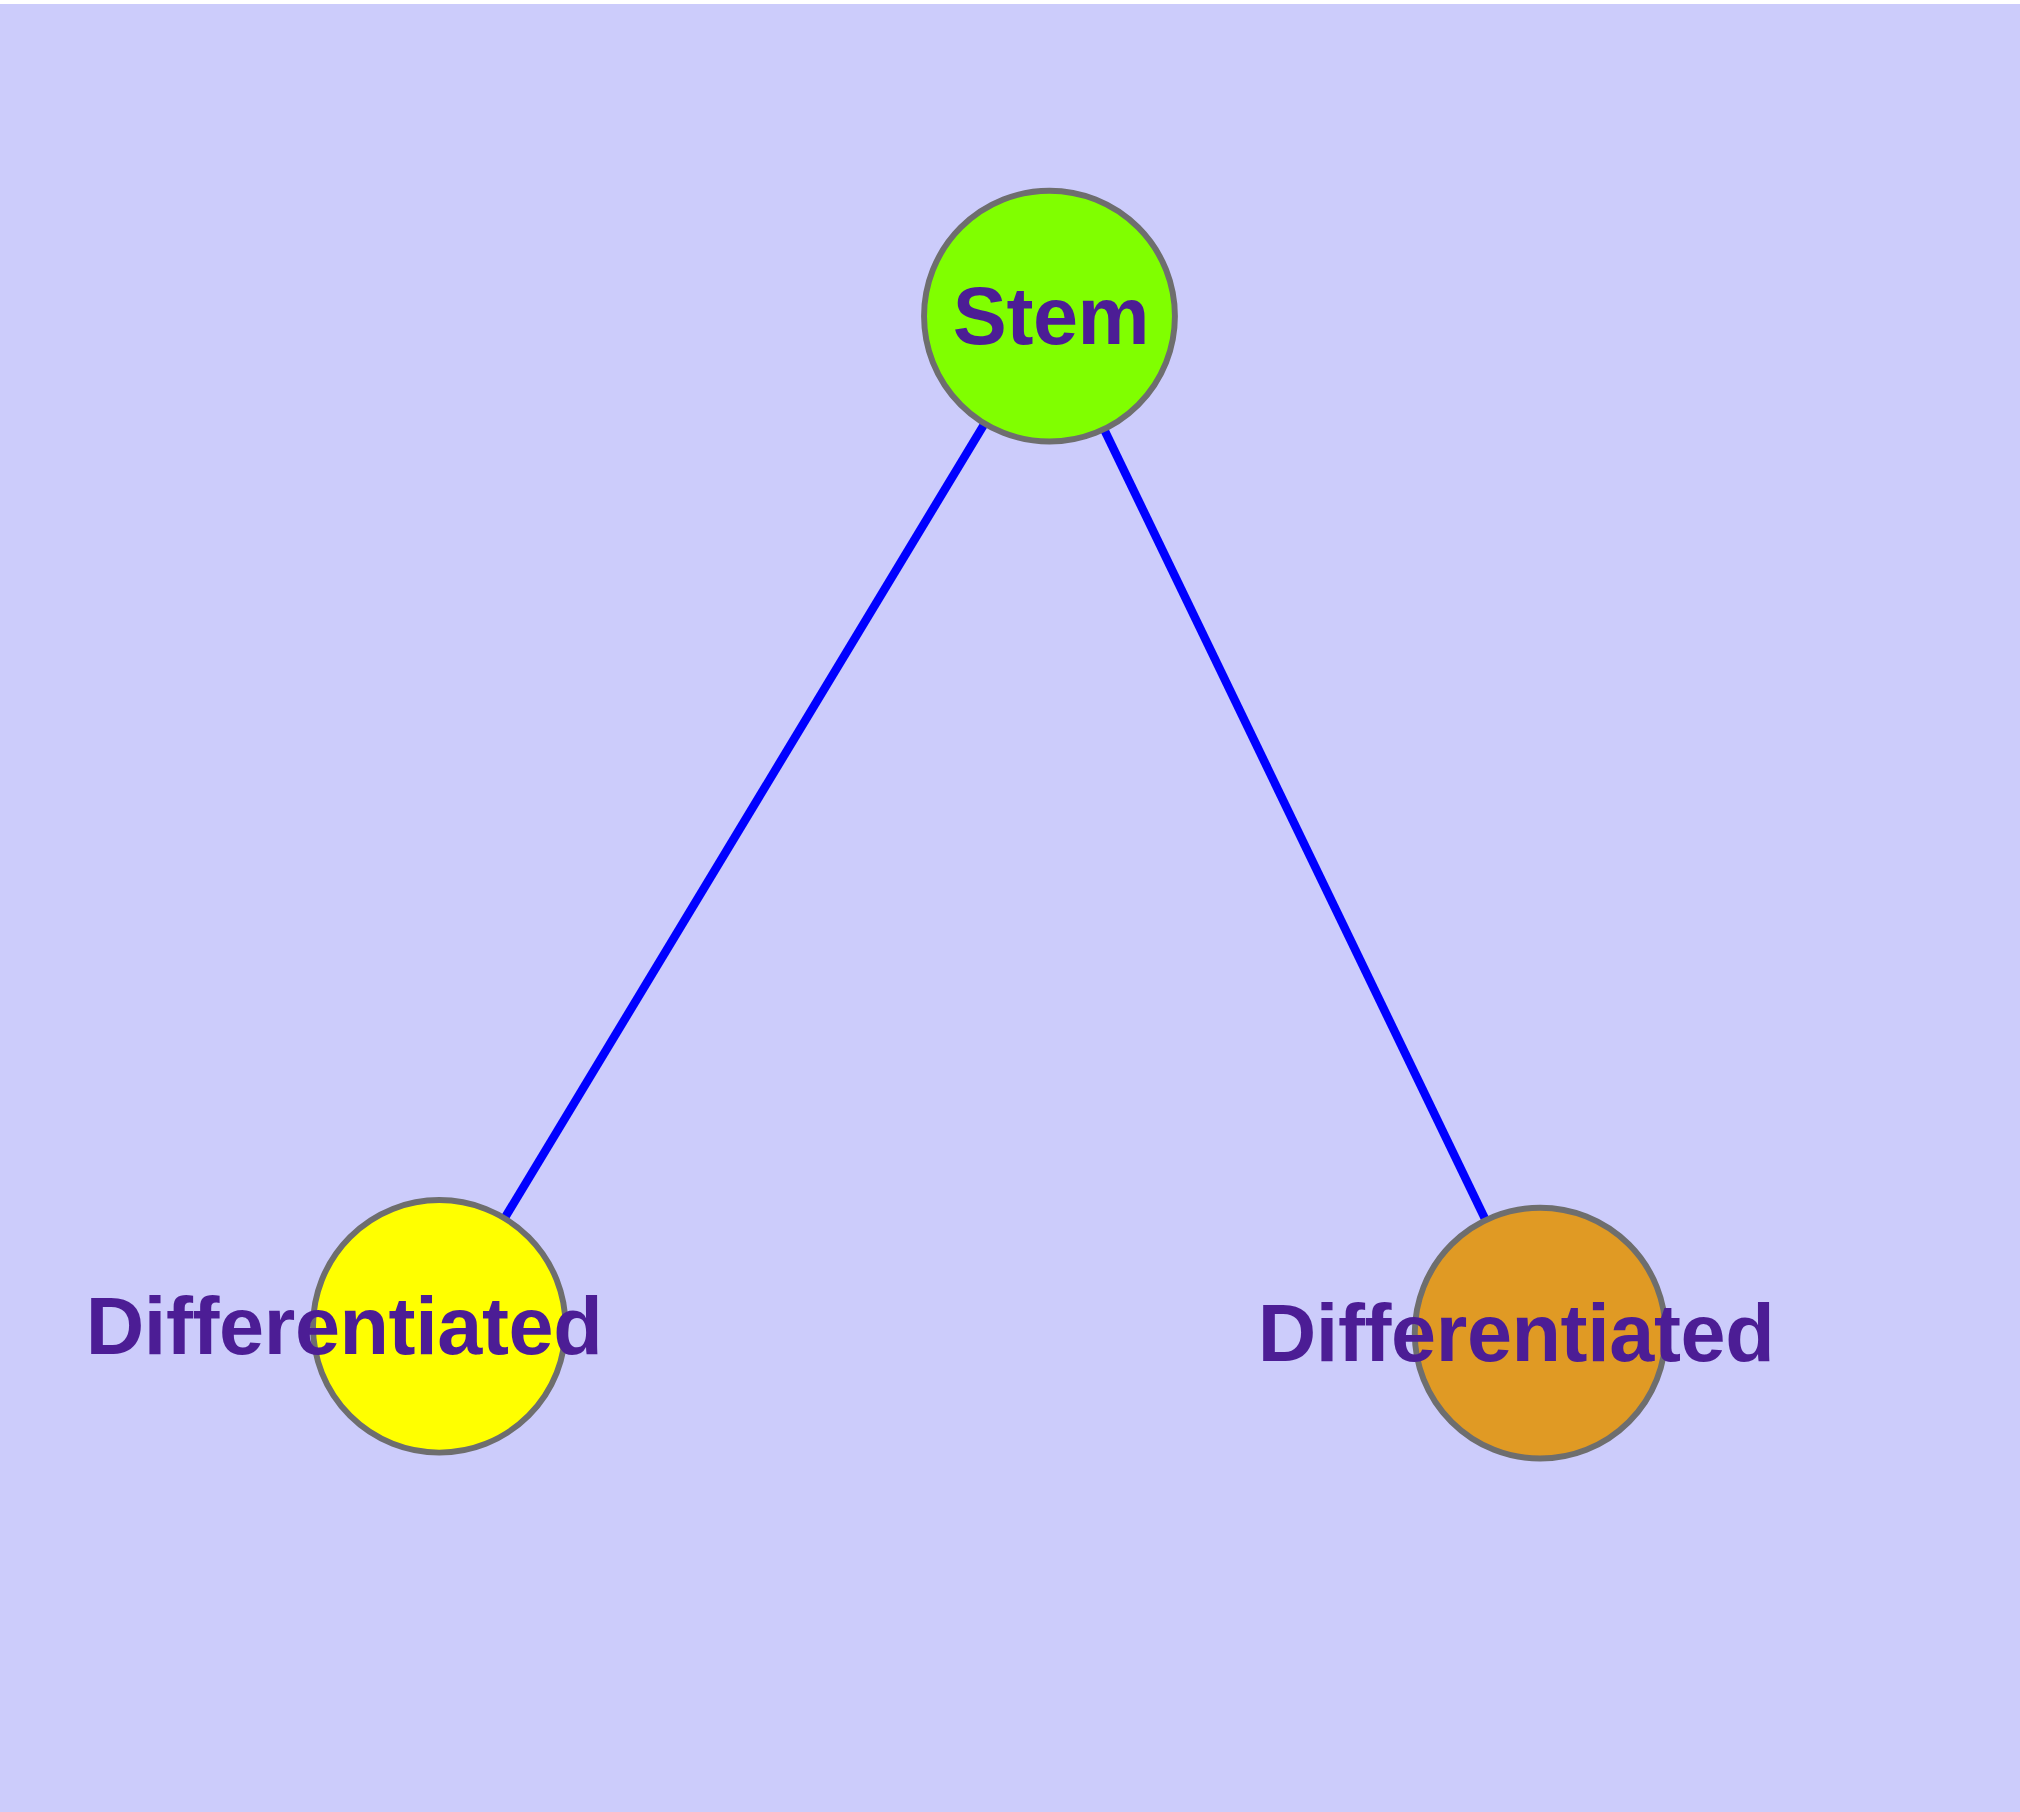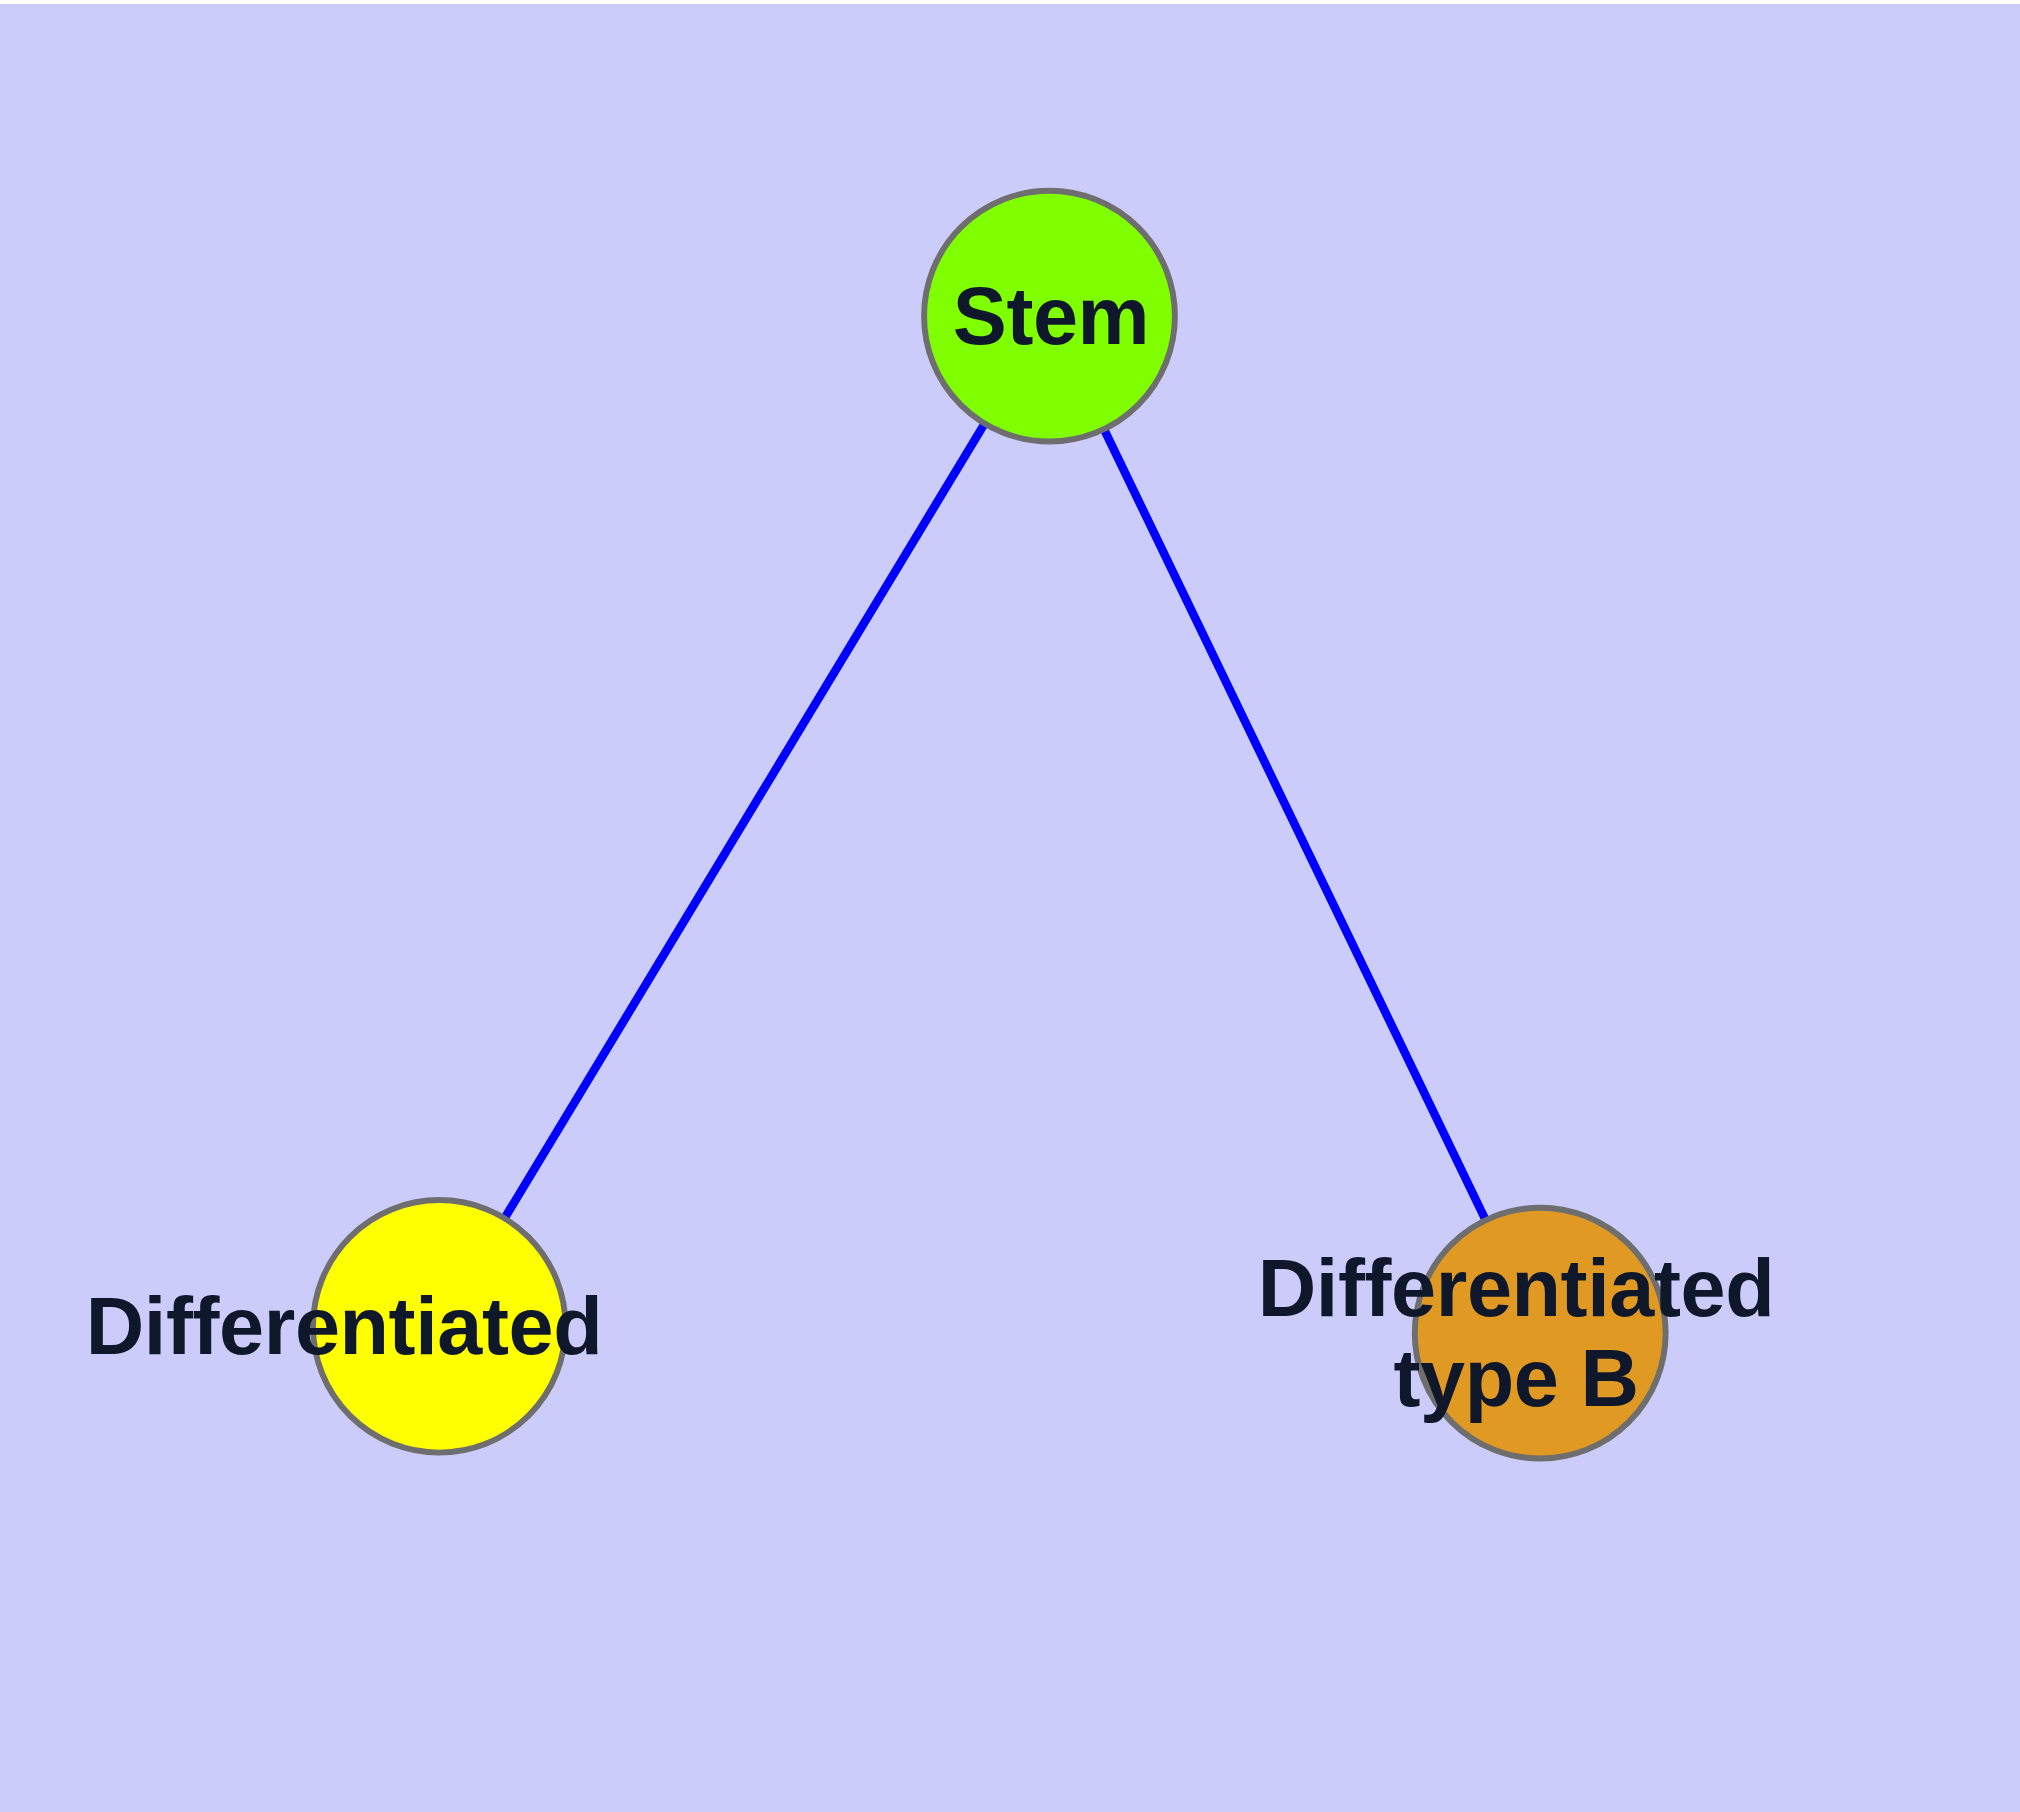--- a/index.html
+++ b/index.html
@@ -25,21 +25,21 @@
   }
   #graph-svg {
     position: absolute;
     left: 0;
     top: 0;
     width: 2021px;
     height: 1812px;
   }
   .node-label {
     position: absolute;
-    color: #0f172a;
+    color: #4c1d95;
     font-weight: bold;
     font-size: 81px;
     line-height: 90px;
     text-align: center;
     white-space: pre;
     letter-spacing: -0.4px;
     transform: translate(-50%, -50%);
     pointer-events: none;
   }
 </style>
@@ -58,17 +58,17 @@
     <g id="nodes-layer">
         <circle cx="1238" cy="373" r="148" fill="#80ff00" stroke="#6e6e6e" stroke-width="7"></circle>
         <circle cx="518" cy="1565" r="149" fill="#ffff00" stroke="#6e6e6e" stroke-width="7"></circle>
         <circle cx="1817" cy="1573" r="148" fill="#e09a24" stroke="#6e6e6e" stroke-width="7"></circle>
       </g>
   </svg>
 
   <div id="labels-layer">
       <div class="node-label" style="left: 1051px; top: 316px;"><div>Stem</div></div>
       <div class="node-label" style="left: 344px; top: 1326px;"><div>Differentiated</div></div>
-      <div class="node-label" style="left: 1516px; top: 1333px;"><div>Differentiated</div><div>type B</div></div>
+      <div class="node-label" style="left: 1516px; top: 1333px;"><div>Differentiated</div></div>
     </div>
 
 </div>
 
 
 </body></html>

